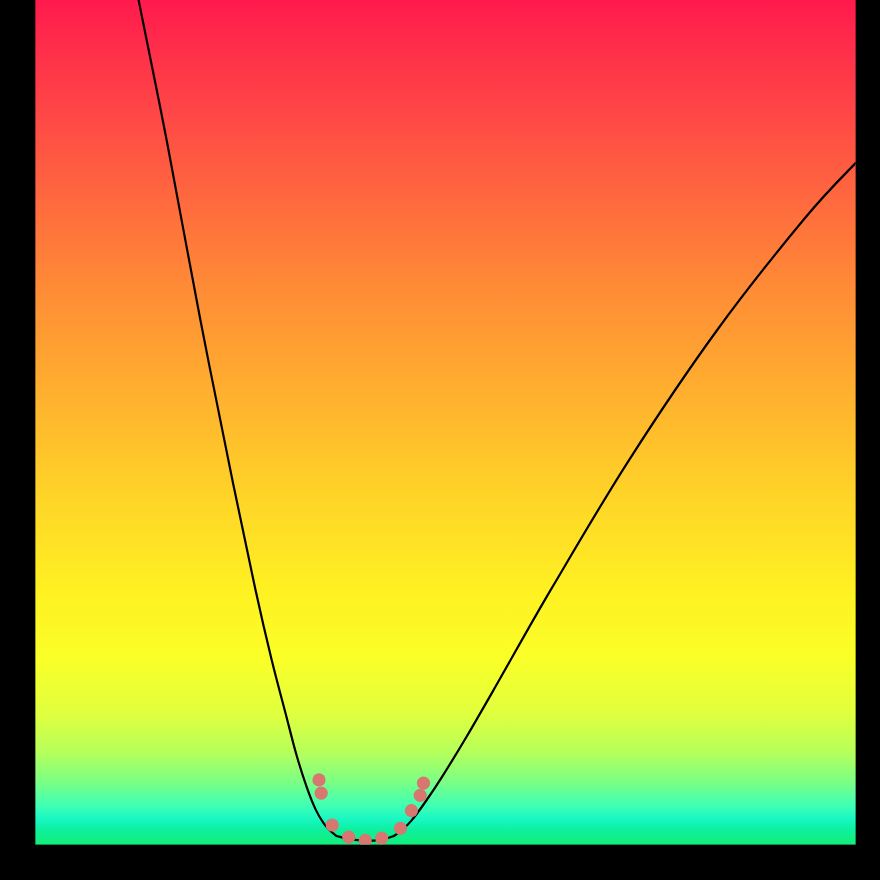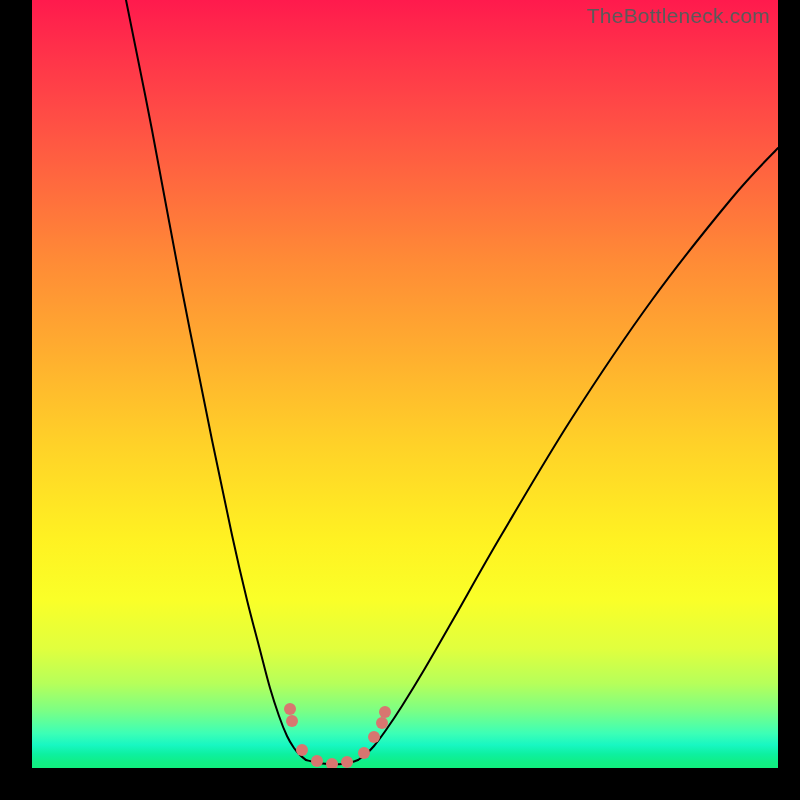--- a/index.html
+++ b/index.html
@@ -72,21 +72,20 @@
     stroke-linecap: round;
   }
   .markers circle {
     fill: #d87670;
   }
 </style>
 </head>
 <body>
 
 <div class="frame">
-  <div class="watermark">TheBottleneck.com</div>
   <div class="plot">
     <div class="gradient"></div>
     <svg class="curve" viewBox="0 0 746 768">
       <path d="M 94 0 C 98.3 21.7, 110.7 81.7, 120 130 C 129.3 178.3, 140.0 238.3, 150 290 C 160.0 341.7, 171.7 399.2, 180 440 C 188.3 480.8, 194.2 508.3, 200 535 C 205.8 561.7, 210.3 580.8, 215 600 C 219.7 619.2, 224.2 635.3, 228 650 C 231.8 664.7, 234.8 677.0, 238 688 C 241.2 699.0, 244.2 708.0, 247 716 C 249.8 724.0, 252.5 730.7, 255 736 C 257.5 741.3, 259.8 744.8, 262 748 C 264.2 751.2, 266.0 753.0, 268 755 C 270.0 757.0, 273.0 759.2, 274 760"></path>
       <path d="M 274 760 C 276.0 760.5, 282.0 762.3, 286 763 C 290.0 763.7, 294.0 763.8, 298 764 C 302.0 764.2, 306.3 764.3, 310 764 C 313.7 763.7, 317.3 762.7, 320 762 C 322.7 761.3, 325.0 760.3, 326 760"></path>
       <path d="M 326 760 C 327.2 759.2, 330.3 757.3, 333 755 C 335.7 752.7, 338.5 750.2, 342 746 C 345.5 741.8, 349.3 736.7, 354 730 C 358.7 723.3, 363.7 716.0, 370 706 C 376.3 696.0, 383.3 684.7, 392 670 C 400.7 655.3, 409.0 640.7, 422 618 C 435.0 595.3, 450.3 567.3, 470 534 C 489.7 500.7, 515.0 457.0, 540 418 C 565.0 379.0, 593.3 336.7, 620 300 C 646.7 263.3, 679.0 223.3, 700 198 C 721.0 172.7, 738.3 156.3, 746 148"></path>
       <g class="markers">
           <circle cx="258" cy="709" r="6"></circle>
           <circle cx="260" cy="721" r="6"></circle>
           <circle cx="270" cy="750" r="6"></circle>

